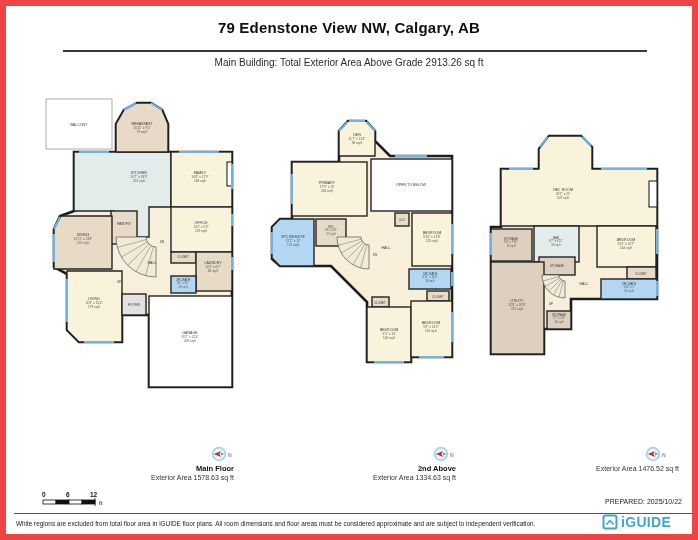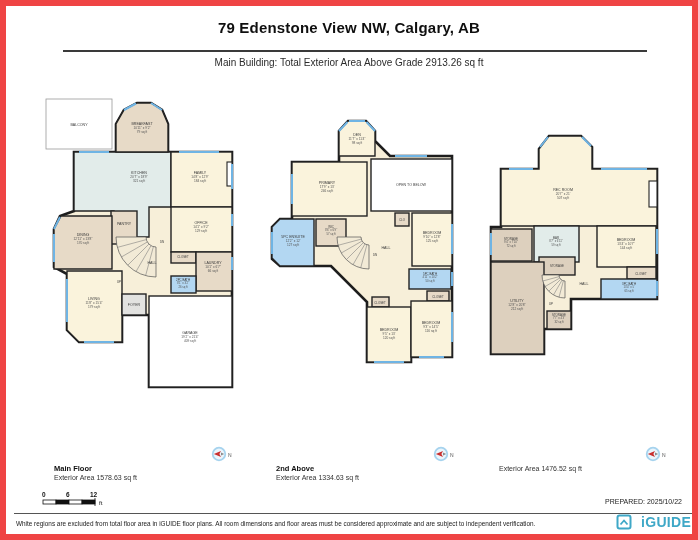--- a/index.html
+++ b/index.html
@@ -22,29 +22,29 @@
   .tan{fill:#ddd0be;stroke:#232323;stroke-width:1.4;}
   .teal{fill:#e2ecea;stroke:#232323;stroke-width:1.4;}
   .blue{fill:#b3d7f2;stroke:#232323;stroke-width:1.4;}
   .white-room{fill:#ffffff;stroke:#232323;stroke-width:1.4;}
   .gray-room{fill:#e2e2e0;stroke:#232323;stroke-width:1.4;}
   .balcony{fill:#ffffff;stroke:#9a9a9a;stroke-width:0.8;}
   .nub{fill:#ffffff;stroke:#232323;stroke-width:1.1;}
   .win{stroke:#6fb4e4;stroke-width:2;fill:none;}
   .stair{fill:#f2ead6;stroke:#555;stroke-width:0.7;}
   .tread{stroke:#777;stroke-width:0.55;}
-  .caption{position:absolute;width:180px;text-align:left;}
+  .caption{position:absolute;width:180px;text-align:right;}
   .caption .fname{font-size:7.5px;font-weight:bold;color:#101010;}
   .caption .farea{font-size:7px;color:#333;margin-top:1px;}
   .compass{position:absolute;}
   .scalebar{position:absolute;top:484px;left:34px;}
   .prepared{position:absolute;top:492px;right:10px;font-size:7px;color:#222;}
   .footrule{position:absolute;top:507px;left:8px;width:682px;height:1px;background:#555;}
   .disclaimer{position:absolute;top:514px;left:10px;width:575px;font-size:6.4px;color:#222;}
-  .logo{position:absolute;top:508px;left:610px;display:flex;gap:9px;}
+  .logo{position:absolute;top:508px;left:596px;display:flex;gap:3px;}
   .logo-text{font-size:14px;font-weight:bold;color:#3fa8c7;letter-spacing:.3px;}
 </style>
 </head>
 <body>
 
 <div class="page">
 
   <div class="title">79 Edenstone View NW, Calgary, AB</div>
   <div class="rule"></div>
   <div class="subtitle">Main Building: Total Exterior Area Above Grade 2913.26 sq ft</div>

